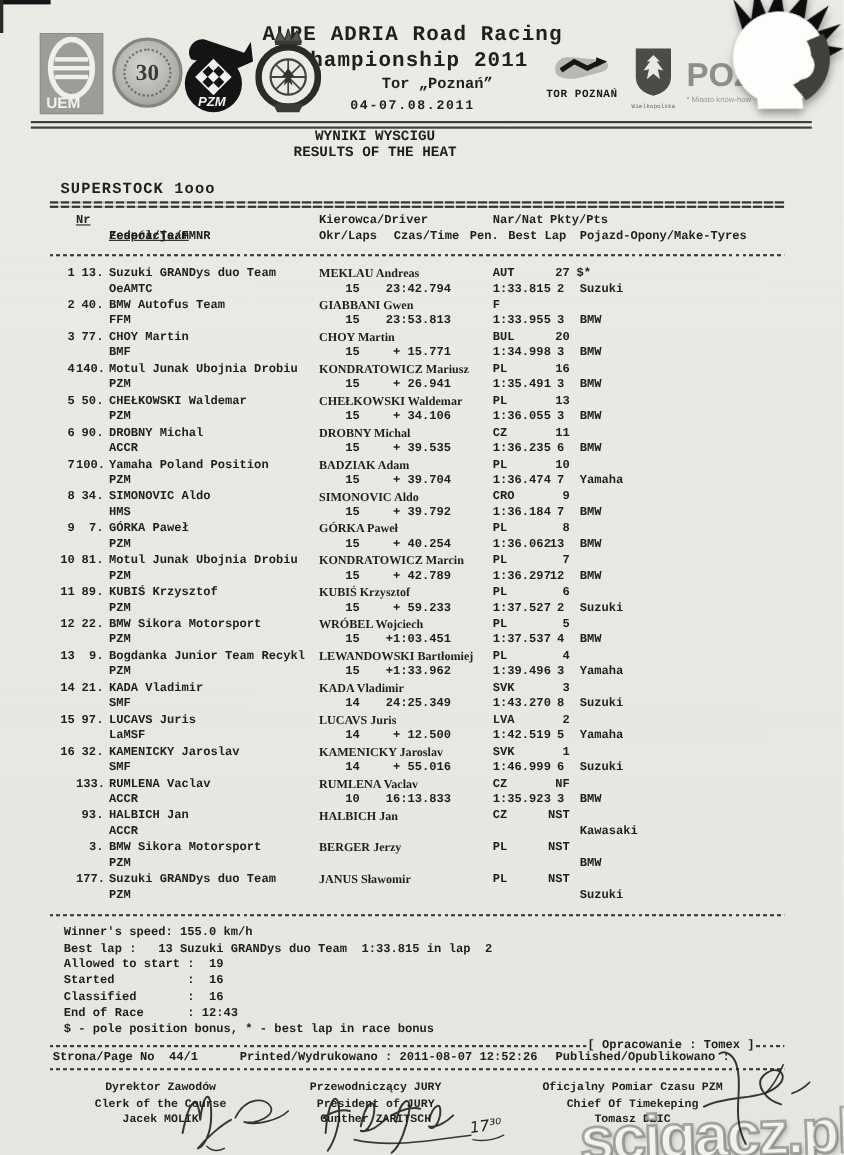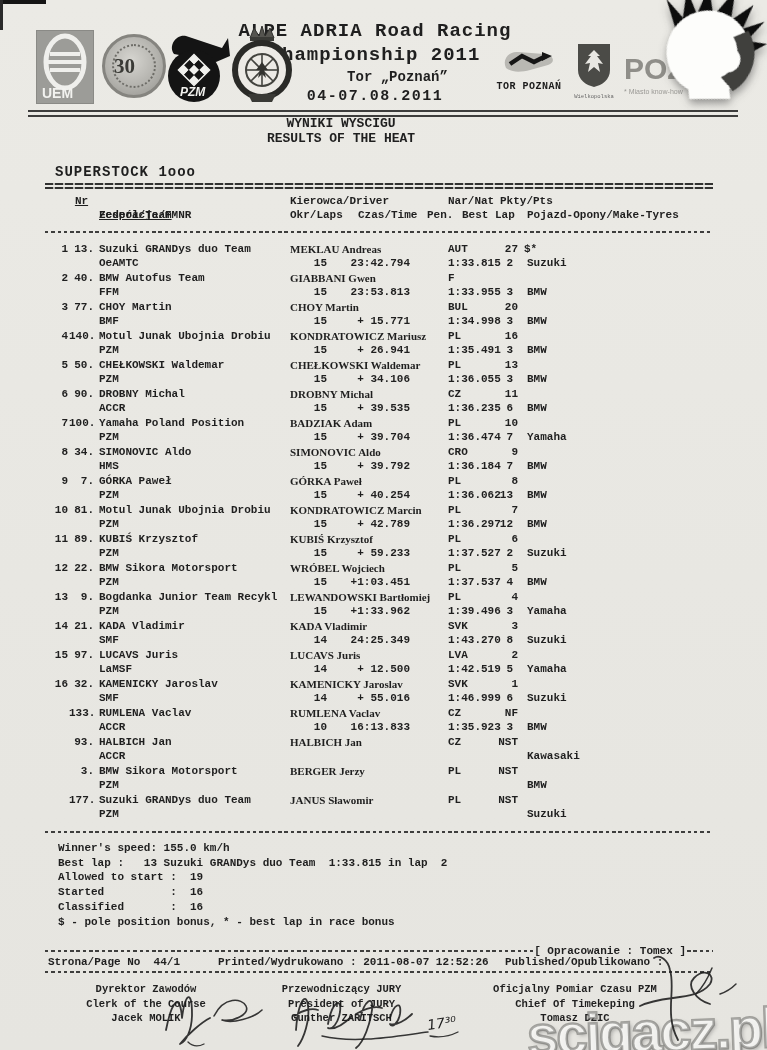--- a/index.html
+++ b/index.html
@@ -11,30 +11,30 @@
   .abs{position:absolute;}
   
   .scan-top{left:0;top:0;width:46px;height:4px;background:#151515;}
   .scan-left{left:0;top:0;width:3px;height:30px;background:#2a2a2a;}
 
   
   .title-block{left:233px;top:20px;width:284px;text-align:center;font-weight:bold;}
   .t1{font-size:19px;letter-spacing:1px;line-height:23px;white-space:nowrap;}
   .t2{font-size:19px;letter-spacing:1px;line-height:24px;}
   .t3{font-size:14px;line-height:20px;padding-left:45px;}
-  .t4{font-size:15px;letter-spacing:1.5px;line-height:19px;}
+  .t4{font-size:12px;letter-spacing:1.5px;line-height:19px;}
 
   .logo-box{position:absolute;top:30px;}
   .uem{left:36px;width:58px;height:74px;background:#9c9c98;box-shadow:inset 0 0 0 1px #8a8a86;}
   .uem svg{display:block;}
   .medal{left:102px;top:34px;width:64px;height:64px;border-radius:50%;
     background:radial-gradient(circle at 45% 40%,#d6d5d0 0%,#b4b3ae 55%,#93928d 100%);
     border:3px solid #85847f;box-sizing:border-box;}
   .medal-inner{position:absolute;left:7px;top:7px;right:7px;bottom:7px;border-radius:50%;border:2px dotted #6d6c67;
-    display:flex;align-items:center;}
+    display:flex;align-items:center;justify-content:center;}
   .medal-num{font-size:21px;font-weight:bold;color:#3a3a36;font-family:"Liberation Serif",serif;}
   .pzm-box{left:166px;top:28px;width:66px;height:80px;}
   .crest{left:232px;top:26px;width:60px;height:82px;}
 
   .tor-box{left:496px;top:46px;width:66px;text-align:center;}
   .tor-label{font-size:10px;font-weight:bold;letter-spacing:.5px;color:#1c1c1c;white-space:nowrap;}
   .wlkp-box{left:574px;top:42px;width:40px;text-align:center;}
   .wlkp-label{font-size:5.5px;color:#666;}
   .city-box{left:624px;top:52px;width:130px;}
   .city-word{font-size:30px;font-weight:bold;color:#8f8e89;font-family:"Liberation Sans",sans-serif;letter-spacing:0;}
@@ -62,21 +62,21 @@
   .eqline div+div{margin-top:2px;}
 
   .dash{height:2px;background:repeating-linear-gradient(90deg,#3e3e3d 0 3.5px,transparent 3.5px 6.3px);}
   .dash-hdr{left:45px;top:231px;width:668px;}
   .dash-rows{left:45px;top:831px;width:668px;}
   .dash-page{left:45px;top:971px;width:668px;}
 
   
   .thead{left:0;top:0;width:767px;font-size:11px;font-weight:bold;}
   .thead span{position:absolute;white-space:nowrap;}
-  .h-nr{left:69px;top:195px;width:25px;text-align:center;text-decoration:underline;}
+  .h-nr{left:69px;top:195px;width:25px;text-align:left;text-decoration:underline;}
   .h-team{left:99px;top:209px;text-decoration:underline;}
   .h-driver{left:290px;top:195px;}
   .h-nat{left:448px;top:195px;}
   .h-pts{left:500px;top:195px;}
   .h-fed{left:99px;top:209px;}
   .h-laps{left:290px;top:209px;}
   .h-time{left:358px;top:209px;}
   .h-pen{left:427px;top:209px;}
   .h-bl{left:462px;top:209px;}
   .h-make{left:527px;top:209px;}
@@ -551,20 +551,21 @@
   </div>
 
 <div class="abs dash dash-rows"></div>
 
 <div class="abs summary">
     <div class="line">Winner's speed: 155.0 km/h</div>
     <div class="line">Best lap :   13 Suzuki GRANDys duo Team  1:33.815 in lap  2</div>
     <div class="line">Allowed to start :  19</div>
     <div class="line">Started          :  16</div>
     <div class="line">Classified       :  16</div>
+    <div class="line">End of Race      : 12:43</div>
     <div class="line">$ - pole position bonus, * - best lap in race bonus</div>
   </div>
 
 <div class="abs oprac">
   <div class="dash dseg"></div>
   <div class="lbl">[ Opracowanie : Tomex ]</div>
   <div class="dash dseg2"></div>
 </div>
 
 <div class="abs pageline pl-a">Strona/Page No  44/1</div>

